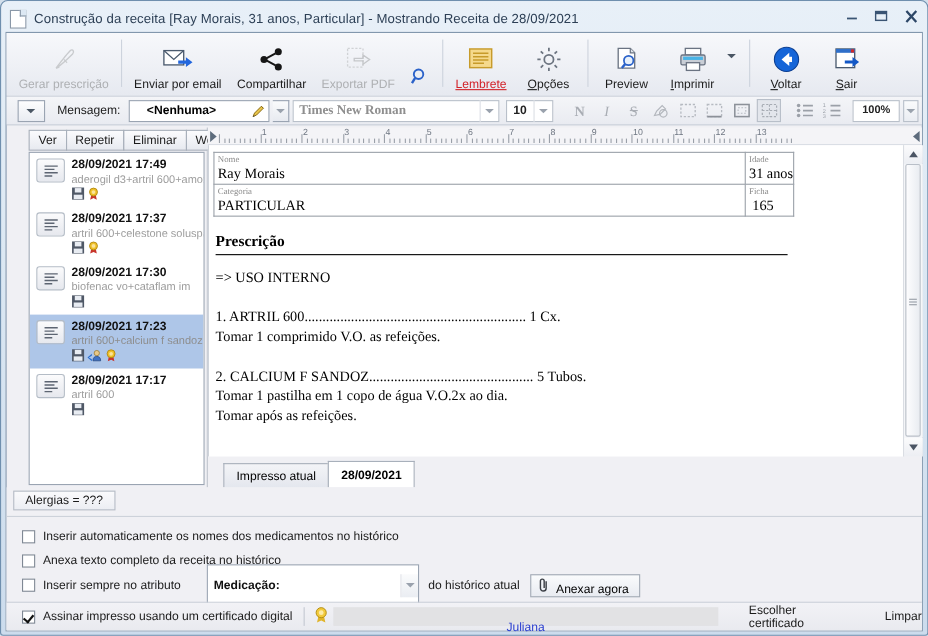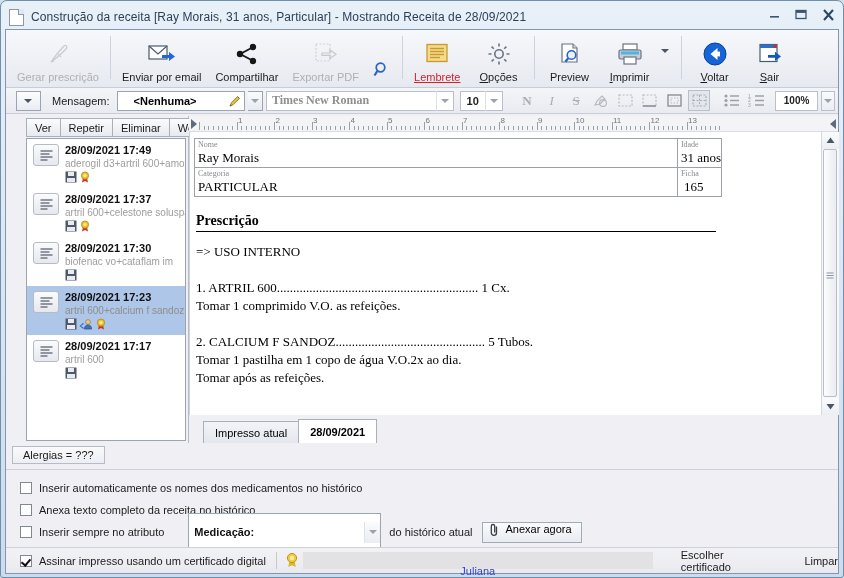--- a/index.html
+++ b/index.html
@@ -254,21 +254,21 @@
     margin-left: 24px; height:38px; width: 193px; border:1px solid #9aa4b2; background:#fff;
     display:flex; align-items:center;
   }
   #attr-val { flex:1; padding-left:5px; font-size:11px; font-weight:bold; color:#111; }
   #attr-arrow { width:16px;height:21px;border-left:1px solid #dfe2e8; display:flex;align-items:center;justify-content:center;
     background:linear-gradient(180deg,#fafbfc,#eaedf2);}
   #after-combo { font-size:11px; color:#1b1b1b; margin-left:8px; white-space:nowrap; }
   #anexar-btn {
     margin-left: 9px; height:21px; padding: 0 9px 0 6px;
     border:1px solid #a2aab5; background:linear-gradient(180deg,#fafbfc,#e8ebf1);
-    display:flex; align-items:flex-start; gap:6px; font-size:11px; cursor:default;
+    display:flex; align-items:flex-end; gap:6px; font-size:11px; cursor:default;
   }
 
   #sign-row {
     position:absolute; left:0; right:0; bottom:0; height:26px;
     border-top:1px solid #cdd2da;
     background: linear-gradient(180deg,#f2f2f6,#e9eaef);
     display:flex; align-items:center; padding-left:14px;
   }
   #sign-sep { width:1px; height:17px; background:#c3c8d1; margin: 0 8px 0 10px; }
   #cert-field {

